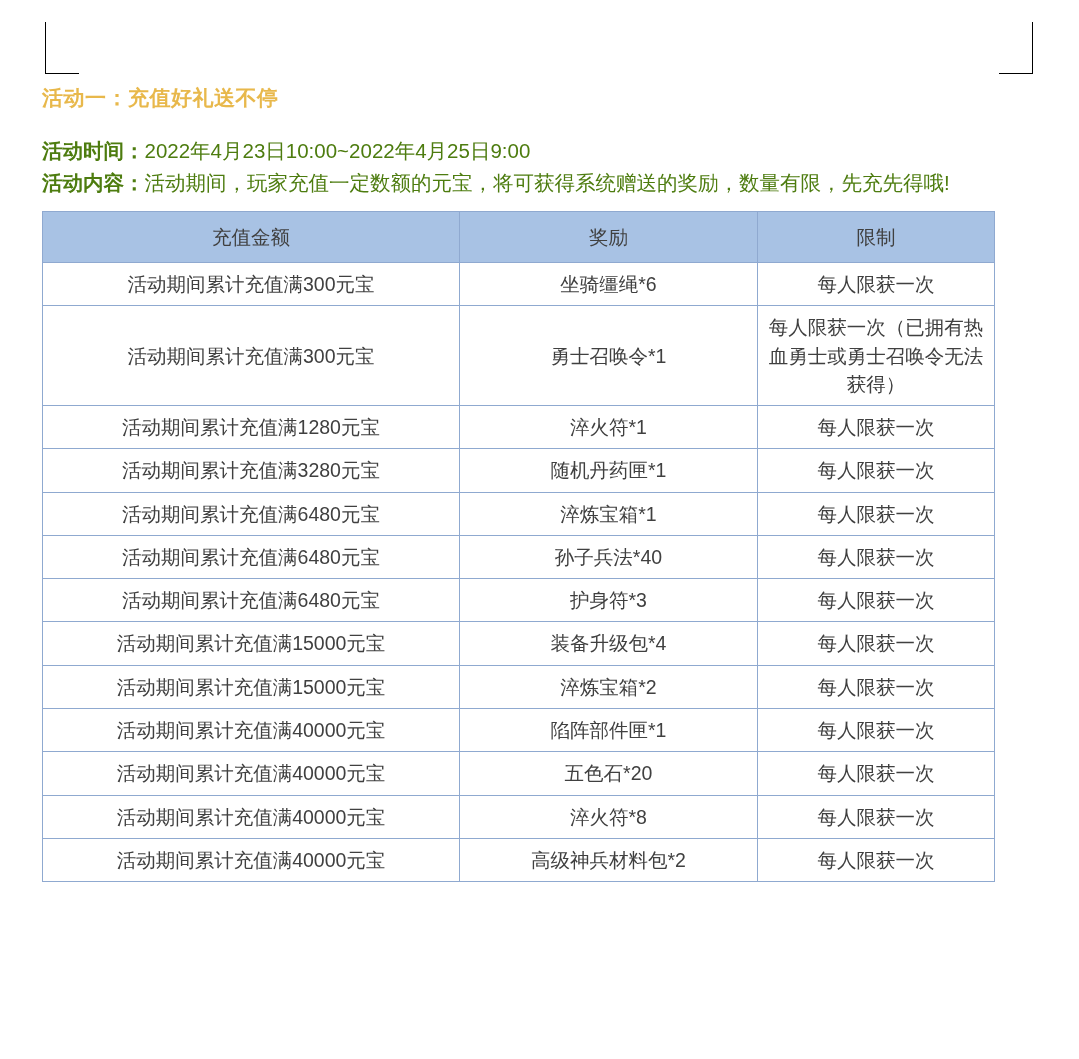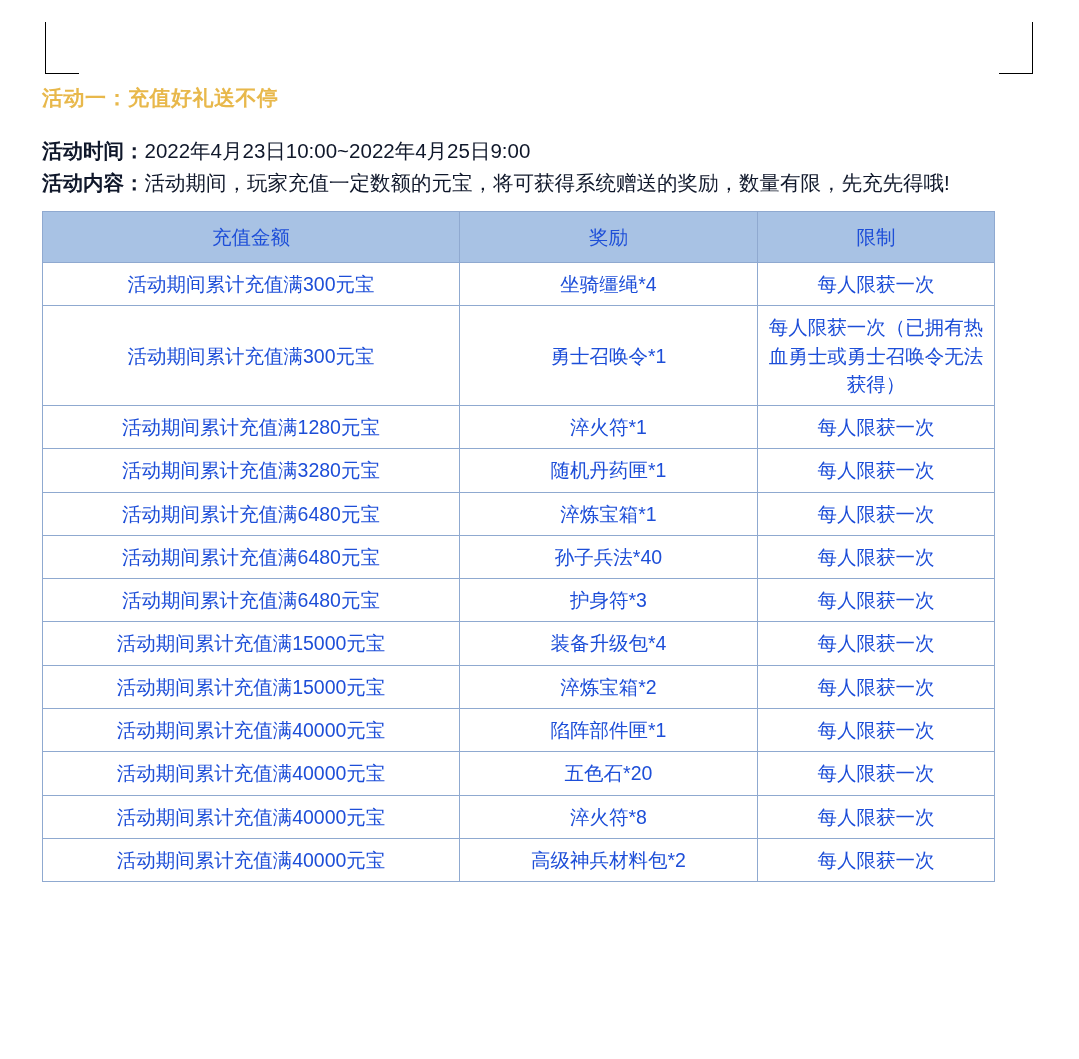--- a/index.html
+++ b/index.html
@@ -65,21 +65,21 @@
     font-weight: bold;
     font-size: 21px;
     letter-spacing: 0.5px;
     margin: 0 0 24px 0;
     line-height: 1.3;
   }
   .meta-line {
     font-size: 20.5px;
     line-height: 1.55;
     margin: 0;
-    color: #0f172a;
+    color: #4d7c0f;
   }
   .meta-line .lbl {
     font-weight: bold;
   }
   .meta-block {
     margin-bottom: 12px;
   }
   table.reward-table {
     border-collapse: collapse;
     width: 952px;
@@ -87,21 +87,21 @@
     table-layout: fixed;
   }
   table.reward-table th,
   table.reward-table td {
     border: 1px solid #8fa9d0;
     text-align: center;
     vertical-align: middle;
     font-size: 19.5px;
     padding: 7px 6px;
     line-height: 1.45;
-    color: #1d4ed8;
+    color: #404040;
   }
   table.reward-table thead th {
     background: #a8c2e4;
     font-weight: normal;
     font-size: 19.5px;
     padding: 11px 6px;
   }
   col.c1 { width: 417px; }
   col.c2 { width: 298px; }
   col.c3 { width: 237px; }
@@ -141,21 +141,21 @@
       <thead>
         <tr>
           <th>充值金额</th>
           <th>奖励</th>
           <th>限制</th>
         </tr>
       </thead>
       <tbody id="reward-table-body">
           <tr>
             <td class="tall-cell">活动期间累计充值满300元宝</td>
-            <td>坐骑缰绳*4</td>
+            <td>坐骑缰绳*6</td>
             <td>每人限获一次</td>
           </tr>
           <tr>
             <td class="tall-cell">活动期间累计充值满300元宝</td>
             <td>勇士召唤令*1</td>
             <td class="tall-cell">每人限获一次（已拥有热血勇士或勇士召唤令无法获得）</td>
           </tr>
           <tr>
             <td class="tall-cell">活动期间累计充值满1280元宝</td>
             <td>淬火符*1</td>

